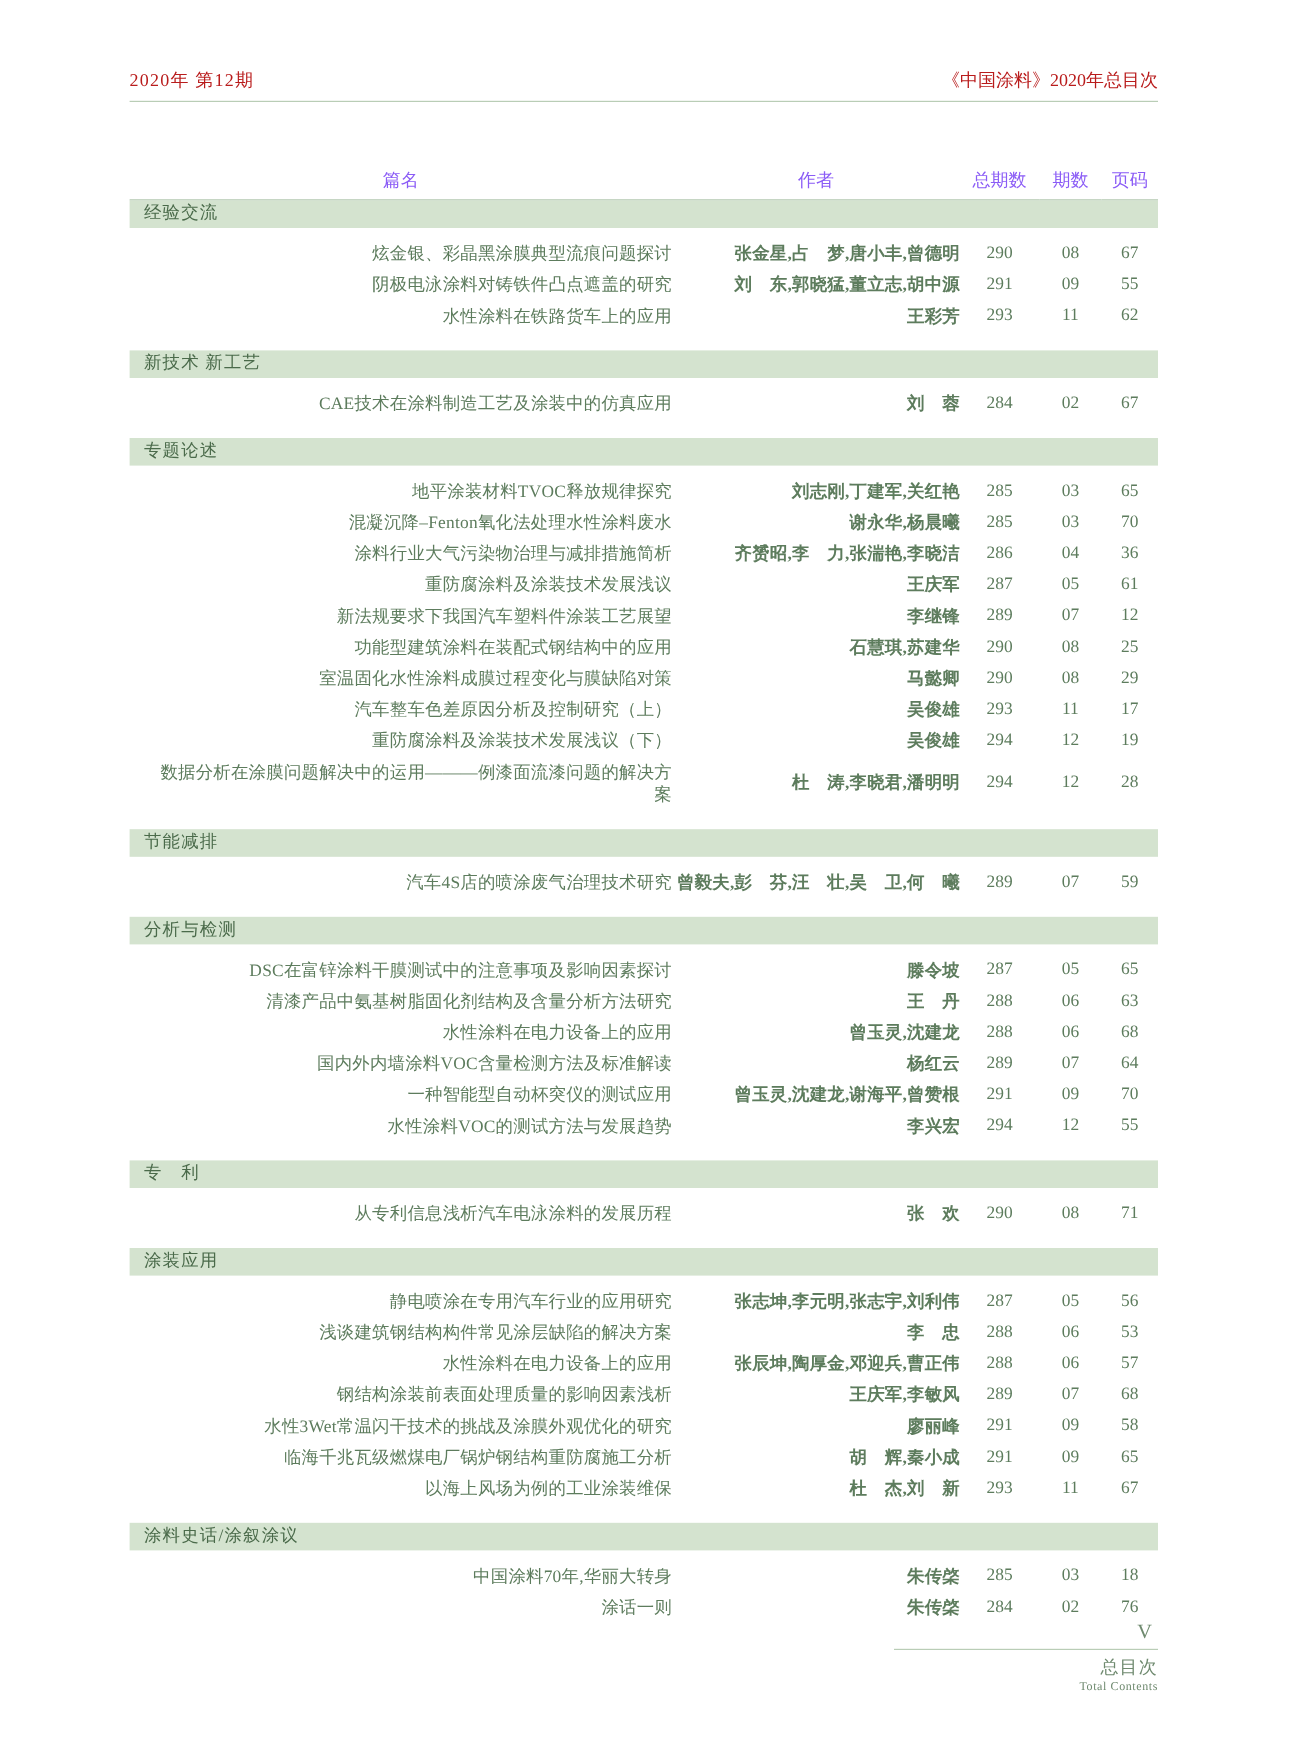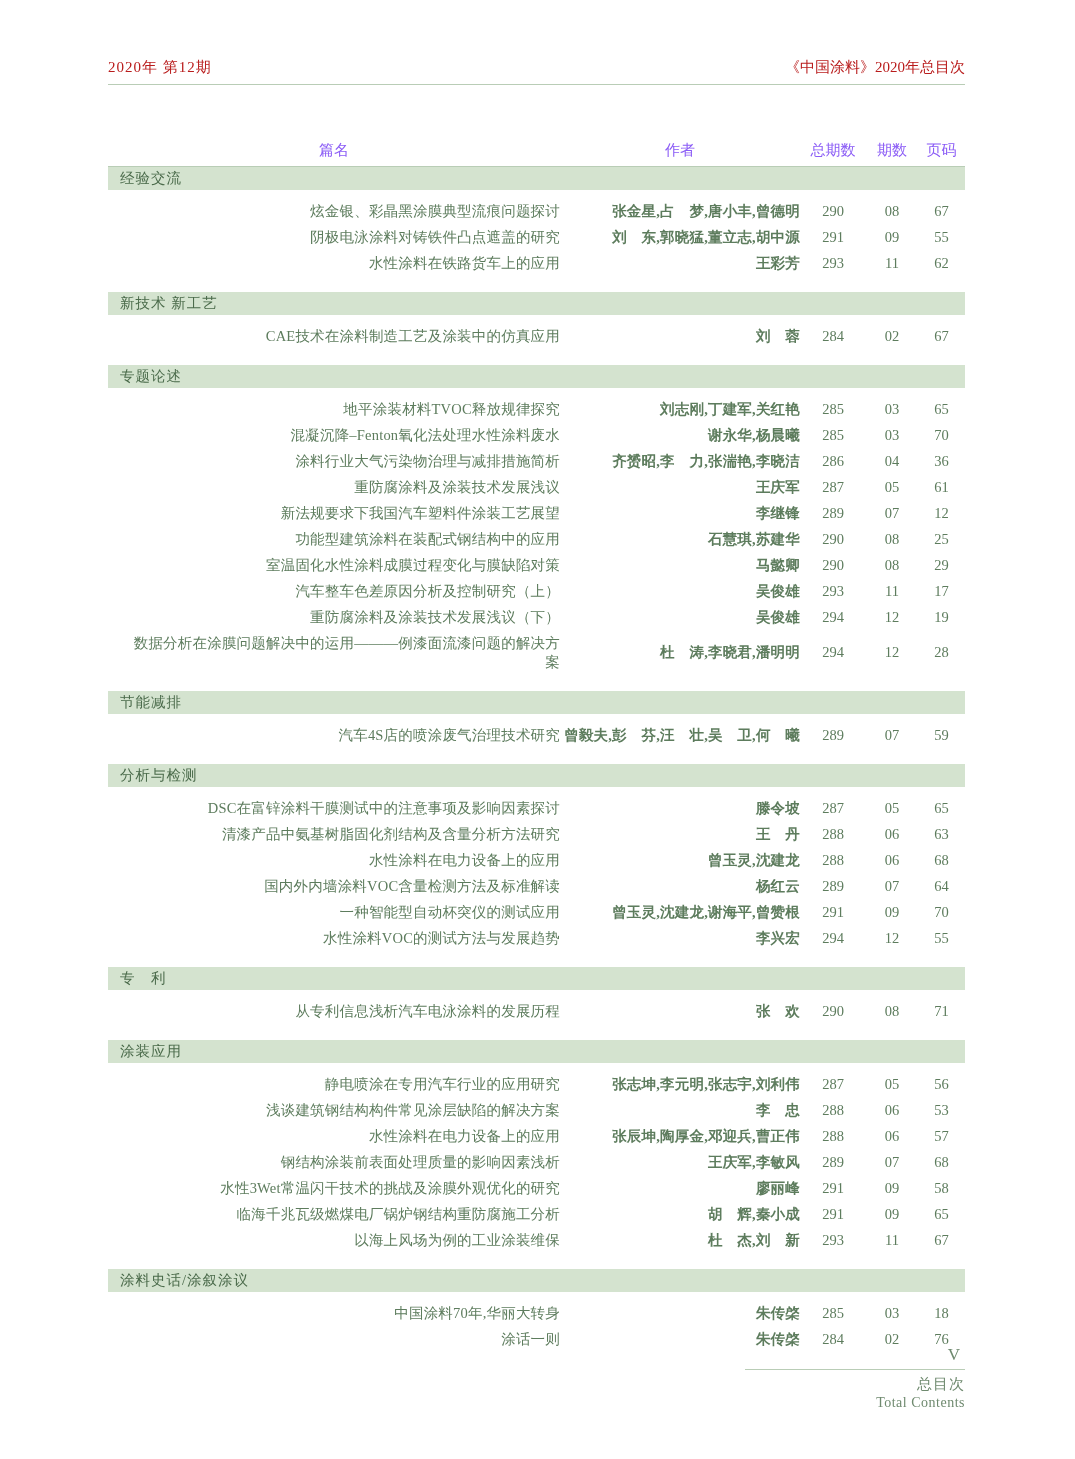--- a/index.html
+++ b/index.html
@@ -119,21 +119,21 @@
   }
   .footer-rule {
     border-top: 1px solid #b9cdb6;
     margin-bottom: 5px;
   }
   .footer-cn {
     font-size: 15px;
     letter-spacing: 1px;
   }
   .footer-en {
-    font-size: 14px;
+    font-size: 10px;
     letter-spacing: 0.5px;
     margin-top: 1px;
   }
 </style>
 </head>
 <body>
 
 <div class="page">
 
   <div class="header">

